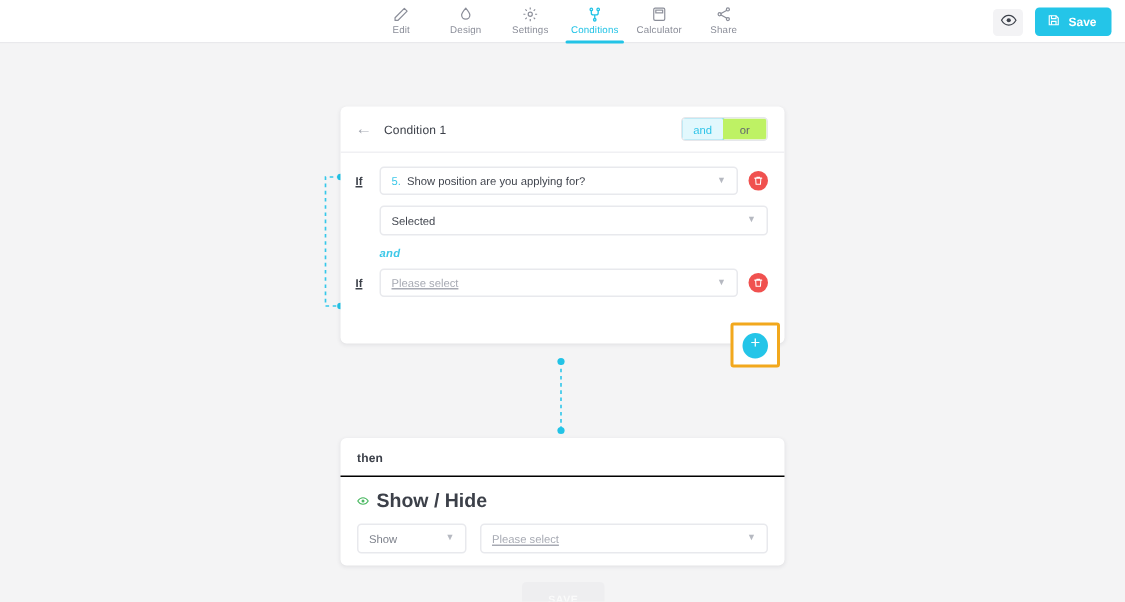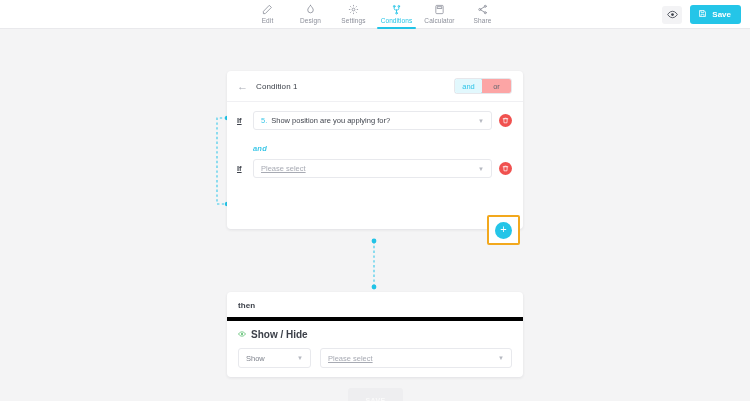--- a/index.html
+++ b/index.html
@@ -98,21 +98,21 @@
     border: 1px solid #e6e7eb;
     border-radius: 3px;
     overflow: hidden;
     height: 16px;
   }
   .andor div {
     width: 29px;
     display: flex; align-items: center; justify-content: center;
     font-size: 7.5px; color: #62666f;
     cursor: pointer;
-    background: #fca5a5;
+    background: #bef264;
   }
   .andor div.sel {
     background: #e2f8fd;
     color: #2ec4e8;
     border: 1px solid #41cbea;
     border-radius: 2px;
     margin: -1px;
   }
 
   
@@ -183,27 +183,27 @@
     font-size: 11px; line-height: 15px;
     text-align: center;
     cursor: pointer;
     font-weight: 300;
   }
 
   
   .then-title {
     font-size: 8px; font-weight: bold; color: #3c4049;
     padding: 9px 11px 7px 11px;
-    border-bottom: 4px solid #000000;
+    border-bottom: 1px solid #000000;
     letter-spacing: .1px;
   }
   .then-body { padding: 8px 11px 0 11px; }
   .sh-label {
     display: flex; align-items: center; gap: 5px;
-    font-size: 10px; font-weight: bold; color: #3c4049;
+    font-size: 13px; font-weight: bold; color: #3c4049;
     margin-bottom: 8px;
   }
   .then-row { display: flex; gap: 9px; }
   .then-row .sel-field.small { flex: 0 0 73px; height: 20px; color: #7e828c; justify-content: space-between; }
   .then-row .sel-field.big { flex: 1; height: 20px; }
 
   
   .savebottom {
     position: absolute;
     left: 348px; top: 359px;
@@ -350,20 +350,24 @@
           <span class="chev">▼</span>
         </div>
         <div class="delbtn">
           <svg width="7" height="7" viewBox="0 0 24 24" fill="none" stroke="#ffffff" stroke-width="2.4" stroke-linecap="round">
               <path d="M4 6h16M9 6V4h6v2M6 6l1 14h10l1-14"></path>
             </svg>
         </div>
       </div>
 
       <div class="pairrow">
+        <div class="sel-field">
+          <span>Selected</span>
+          <span class="chev">▼</span>
+        </div>
       </div>
 
       <div class="andsep">and</div>
 
       <div class="ifrow">
         <span class="iflabel">If</span>
         <div class="sel-field">
           <span class="ph">Please select</span>
           <span class="chev">▼</span>
         </div>

